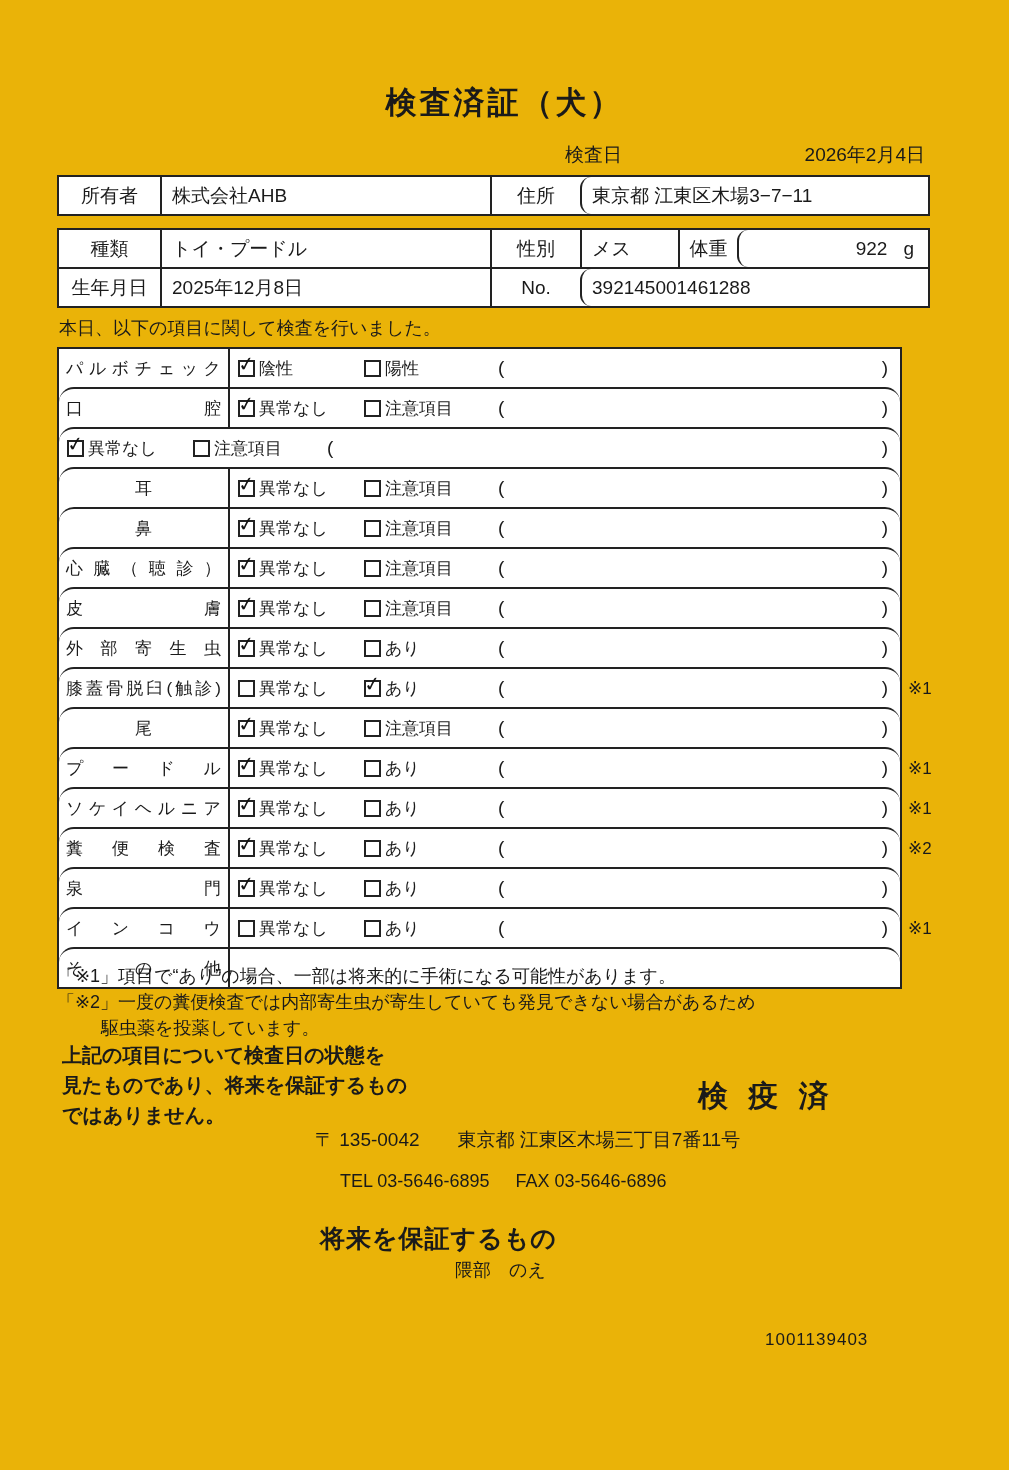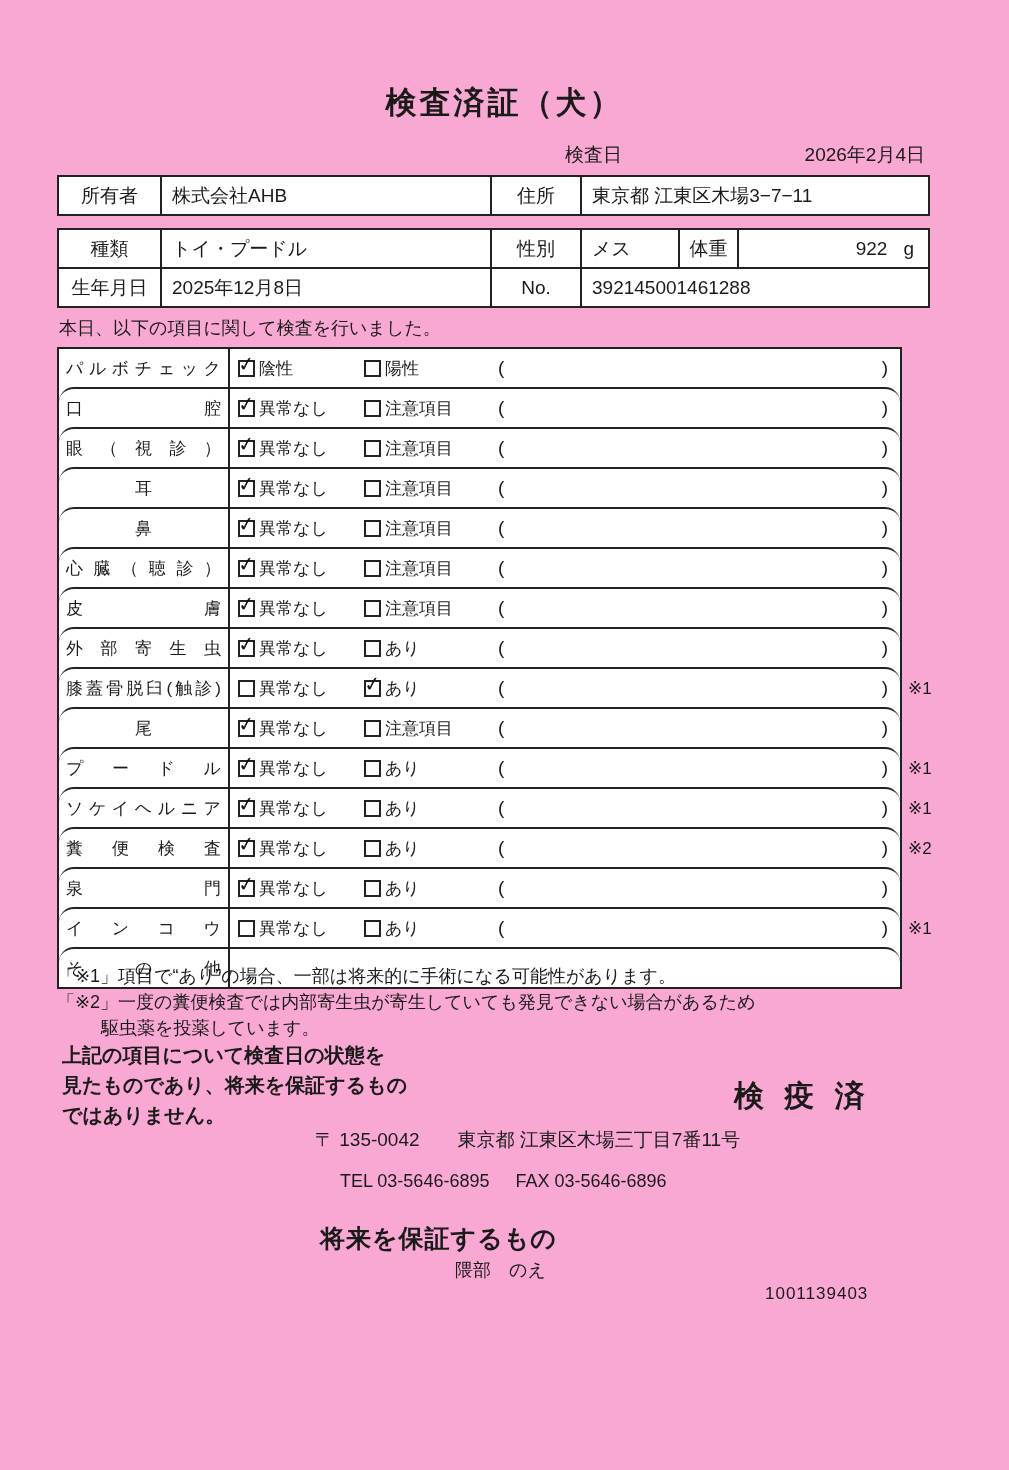--- a/index.html
+++ b/index.html
@@ -1,18 +1,18 @@
 <!DOCTYPE html>
 <html><head>
 <meta charset="utf-8">
 <style>
   html,body { margin:0; padding:0; background:#e8e8e8; }
   .page {
     position:relative; width:1009px; height:1470px; margin:0 auto;
-    background:#f9a8d4; color:#1a1a1a;
+    background:#eab308; color:#1a1a1a;
     font-family:"Liberation Sans","DejaVu Sans",sans-serif;
     overflow:hidden;
   }
   .title {
     position:absolute; top:82px; left:0; width:100%;
     text-align:center; font-size:31px; font-weight:bold; letter-spacing:3px;
   }
   .date-row {
     position:absolute; top:142px; left:565px; width:360px;
     display:flex; justify-content:space-between; font-size:19px;
@@ -24,21 +24,21 @@
   .cell {
     box-sizing:border-box; display:flex; align-items:center;
     font-size:19px; overflow:hidden; white-space:nowrap;
   }
   .cell + .cell { border-left:2px solid #222; }
   .cell.lab { justify-content:center; }
   .cell.val { padding-left:10px; }
   .cell.num { justify-content:flex-end; padding-right:14px; }
   .unit { margin-left:16px; }
   .w103{flex:0 0 101px;} .w330{flex:0 0 330px;} .w90{flex:0 0 90px;}
-  .w98{flex:0 0 98px;} .w59{flex:0 0 59px;} .wrest{flex:1;}
+  .w98{flex:0 0 98px;} .w59{flex:0 0 59px;} .wrest{flex:1;border-radius:11px;}
   .intro { position:absolute; top:316px; left:59px; font-size:18px; }
 
   
   .checklist { position:absolute; top:347px; left:57px; width:845px; border:2px solid #222; box-sizing:border-box; background:#fff; }
   .crow { position:relative; display:flex; height:38px; }
   .crow + .crow { border-top:2px solid #222;border-radius:15px; }
   .clabel { flex:0 0 171px; box-sizing:border-box; border-right:2px solid #222; display:flex; align-items:center; padding:1px 7px; }
   .clabel-text { width:100%; font-size:17px; text-align:justify; text-align-last:justify; }
   .clabel-text.center { text-align:center; text-align-last:center; }
   .copts { position:relative; flex:1; }
@@ -51,26 +51,26 @@
     font-size:20px; font-weight:bold; color:#111; transform:rotate(-8deg);
     font-family:"DejaVu Sans",sans-serif;
   }
   .paren-open { position:absolute; left:268px; top:50%; transform:translateY(-50%); font-size:19px; }
   .paren-close { position:absolute; right:12px; top:50%; transform:translateY(-50%); font-size:19px; }
   .cmark { position:absolute; left:calc(100% + 8px); top:50%; transform:translateY(-50%); font-size:17px; white-space:nowrap; }
 
   .notes { position:absolute; top:963px; left:57px; font-size:18px; line-height:26px; }
   .notes .indent { padding-left:44px; }
   .disclaimer { position:absolute; top:1040px; left:62px; font-size:20px; font-weight:bold; line-height:30px; }
-  .stamp { position:absolute; top:1076px; left:698px; font-size:30px; font-weight:bold; letter-spacing:6px;margin-left:36px; }
+  .stamp { position:absolute; top:1076px; left:698px; font-size:30px; font-weight:bold; letter-spacing:6px; }
   .postal-line { position:absolute; top:1127px; left:315px; font-size:19px; display:flex; gap:38px; }
   .tel-line { position:absolute; top:1171px; left:340px; font-size:18px; display:flex; gap:26px; }
   .clinic { position:absolute; top:1222px; left:320px; font-size:25px; font-weight:bold; letter-spacing:1px; }
   .examiner { position:absolute; top:1258px; left:455px; font-size:18px; }
-  .serial { position:absolute; top:1284px; left:765px; font-size:17px; letter-spacing:1px; }
+  .serial { position:absolute; top:1330px; left:765px; font-size:17px; letter-spacing:1px; }
 </style>
 </head>
 <body>
 
 <div class="page">
 
   <div class="title">検査済証（犬）</div>
 
   <div class="date-row">
     <span>検査日</span>
@@ -143,23 +143,20 @@
         <span class="opt opt2">
           <span class="cb"></span>
           <span class="optlabel">注意項目</span>
         </span>
         <span class="paren-open">(</span>
         <span class="paren-close">)</span>
       </div>
       <div class="cmark"></div>
     </div>
       <div class="crow">
-      <div class="clabel">
-        <span class="clabel-text">眼（視診）</span>
-      </div>
       <div class="copts">
         <span class="opt opt1">
           <span class="cb checked">
               <span class="tick">✓</span>
             </span>
           <span class="optlabel">異常なし</span>
         </span>
         <span class="opt opt2">
           <span class="cb"></span>
           <span class="optlabel">注意項目</span>

